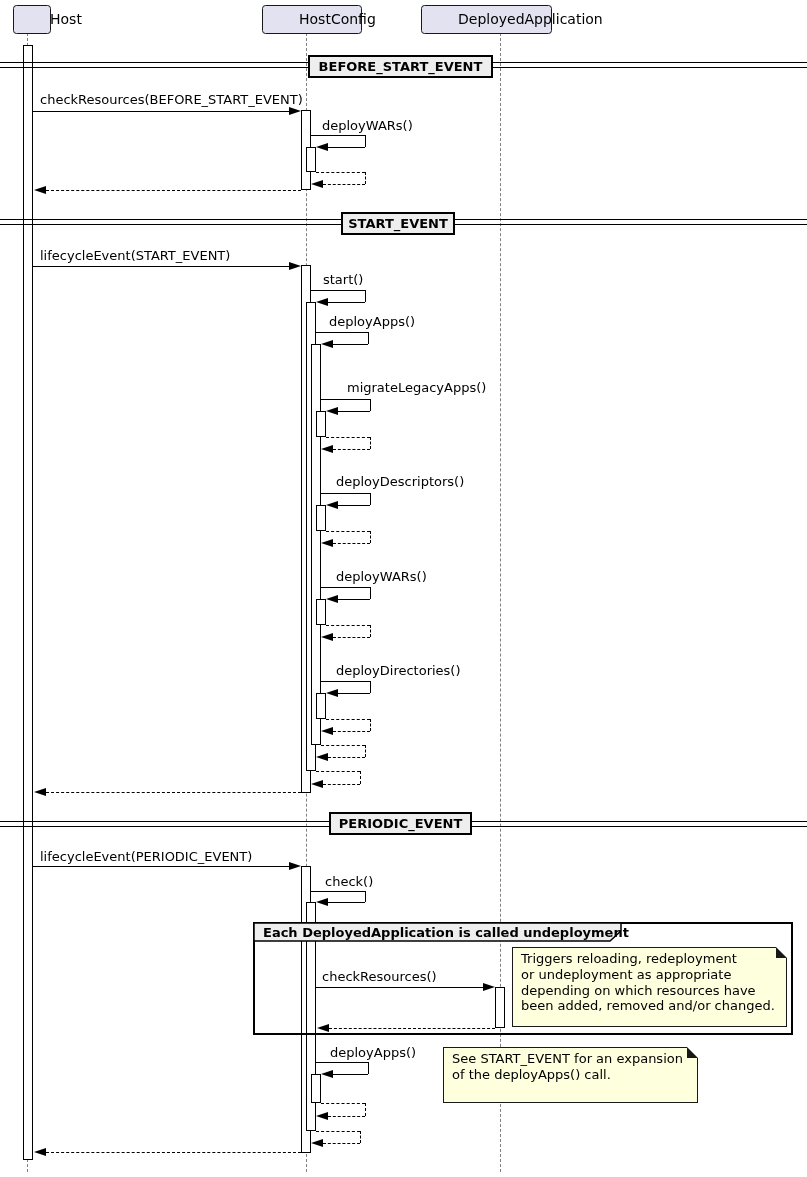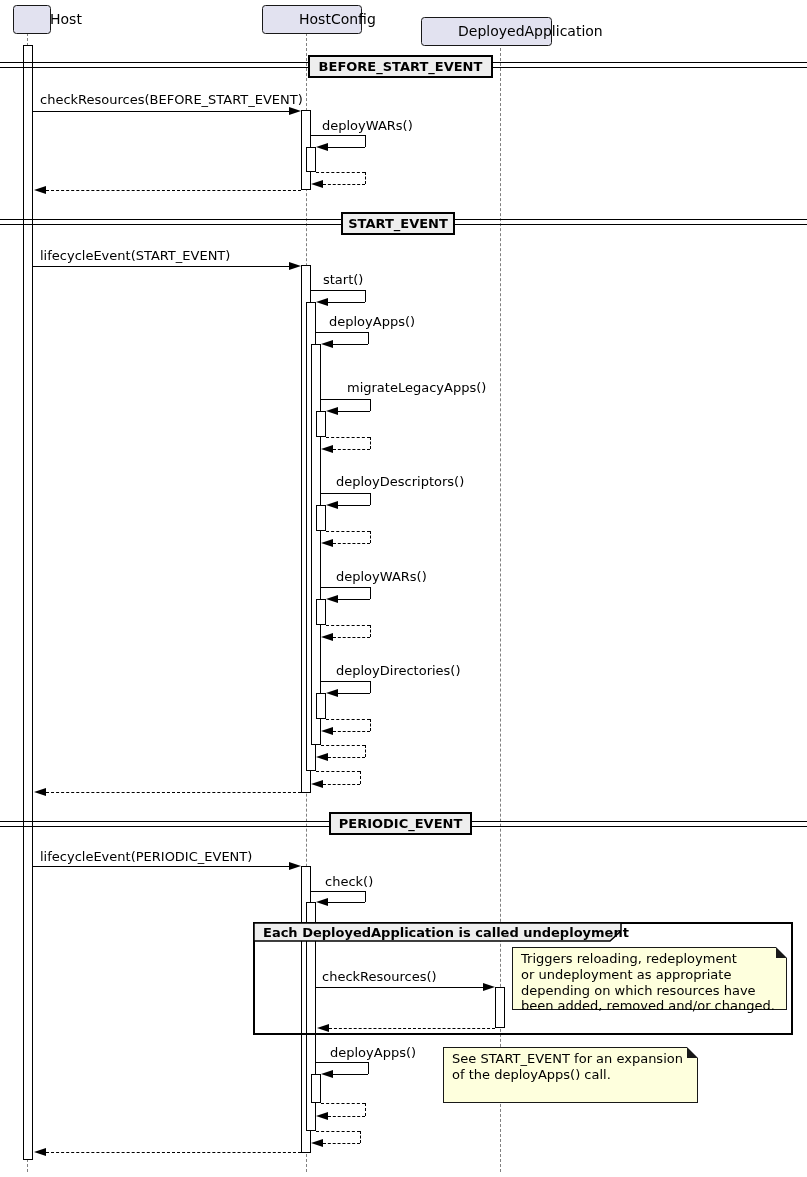--- a/index.html
+++ b/index.html
@@ -55,21 +55,21 @@
 <body>
 
 <div id="diagram">
 
   <div class="lifeline" style="left:27px;top:33px;height:1139px"></div>
   <div class="lifeline" style="left:306px;top:33px;height:1139px"></div>
   <div class="lifeline" style="left:500px;top:33px;height:1139px"></div>
 
   <div class="participant" style="left:13px;top:5px;width:38px">Host</div>
   <div class="participant" style="left:262px;top:5px;width:100px">HostConfig</div>
-  <div class="participant" style="left:421px;top:17px;width:131px">DeployedApplication</div>
+  <div class="participant" style="left:421px;top:5px;width:131px">DeployedApplication</div>
 
   <div class="bar" style="left:23px;top:45px;height:1115px"></div>
 
   <div class="bar" style="left:301px;top:110px;height:80px"></div>
   <div class="bar" style="left:306px;top:147px;height:25px"></div>
 
   <div class="bar" style="left:301px;top:265px;height:528px"></div>
   <div class="bar" style="left:306px;top:302px;height:469px"></div>
   <div class="bar" style="left:311px;top:344px;height:401px"></div>
   <div class="bar" style="left:316px;top:411px;height:26px"></div>
@@ -197,21 +197,21 @@
   </svg>
   <div class="frame-title" style="left:263px;top:923px">Each DeployedApplication is called undeployment</div>
 
   <div class="msg" style="left:322px;top:969px">checkResources()</div>
   <div class="hl" style="left:316px;top:987px;width:167px"></div>
   <div class="ahr" style="left:483px;top:983px"></div>
 
   <div class="hl d" style="left:329px;top:1028px;width:166px"></div>
   <div class="ahl" style="left:317px;top:1024px"></div>
 
-  <div class="note" style="left:512px;top:947px;width:275px;height:63px">Triggers reloading, redeployment
+  <div class="note" style="left:512px;top:947px;width:275px;height:80px">Triggers reloading, redeployment
 or undeployment as appropriate
 depending on which resources have
 been added, removed and/or changed.</div>
 
   <div class="msg" style="left:330px;top:1045px">deployApps()</div>
   <div class="hl" style="left:316px;top:1062px;width:52px"></div>
   <div class="vl" style="left:368px;top:1062px;height:12px"></div>
   <div class="hl" style="left:333px;top:1074px;width:35px"></div>
   <div class="ahl" style="left:321px;top:1070px"></div>
 

